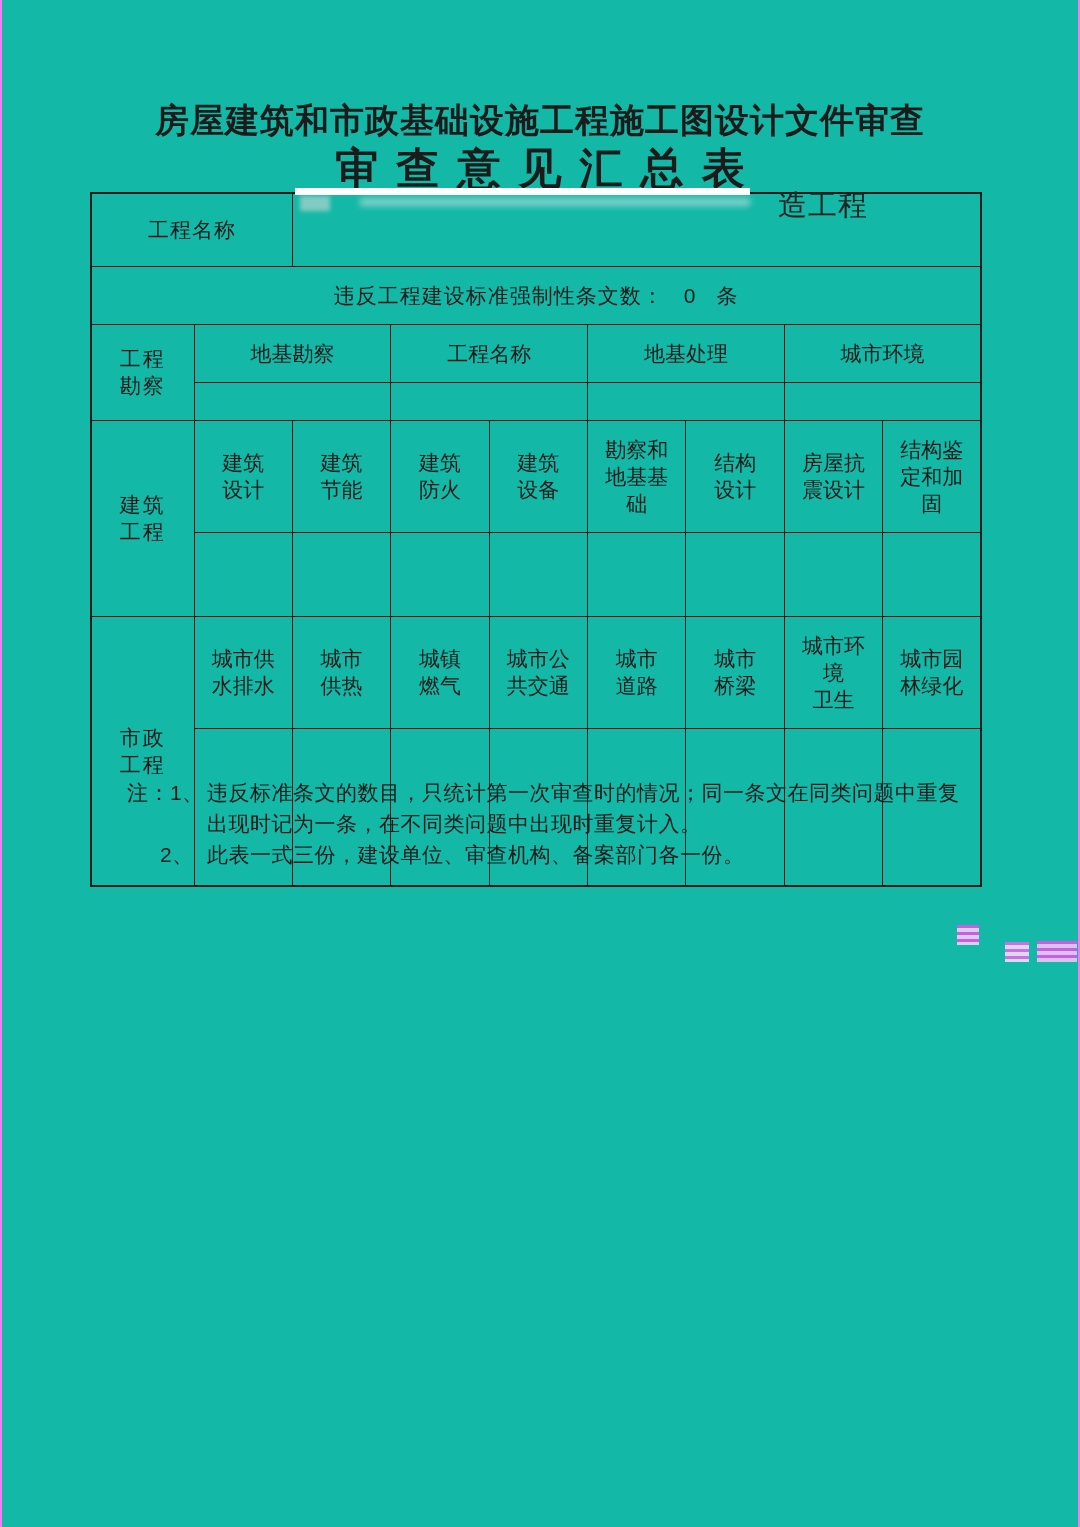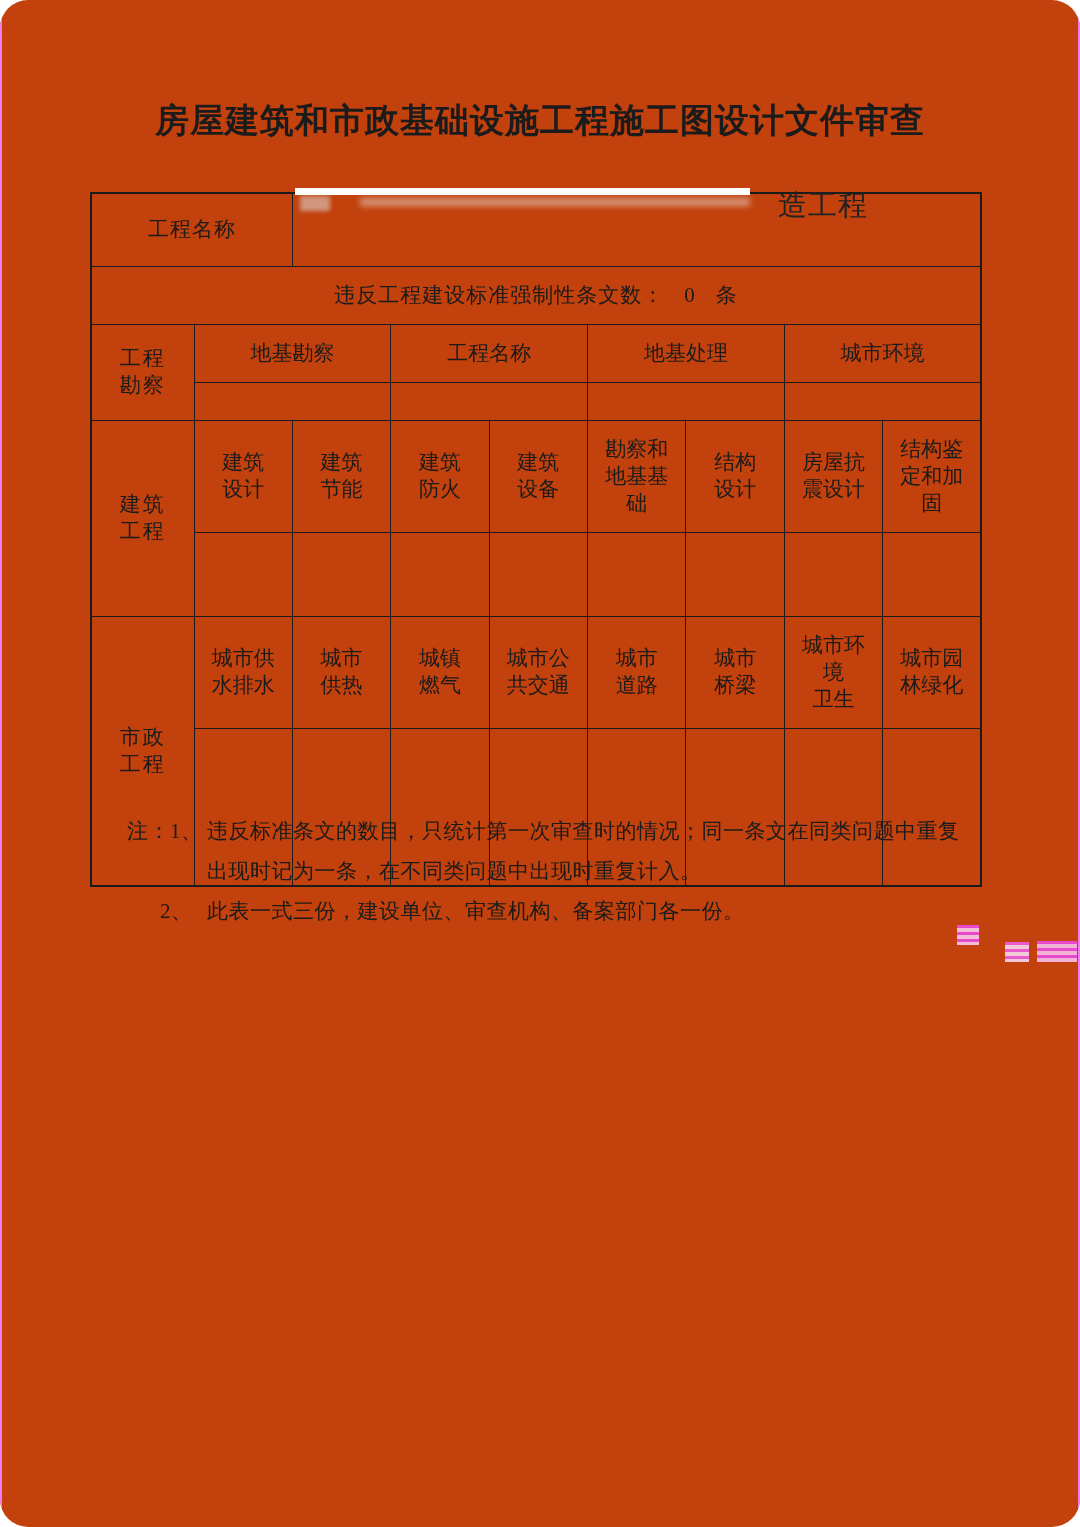--- a/index.html
+++ b/index.html
@@ -1,23 +1,22 @@
 <!DOCTYPE html>
 <html><head>
 <meta charset="utf-8">
 <style>
   html,body{margin:0;padding:0;background:#ffffff;}
   .page{
     position:relative;
     width:1080px;height:1527px;
-    background:#c2410c;
-    font-family:Liberation Serif, serif;
+    background:#14b8a6;
+    font-family:Liberation Sans, sans-serif;
     color:#1b1b1b;
     overflow:hidden;
-    border-radius:28px;
   }
   .edge-line{position:absolute;top:0;bottom:0;width:2px;background:#f57bf5;}
   .edge-line.left{left:0;}
   .edge-line.right{right:0;}
 
   .title1{
     position:absolute;top:98px;left:0;width:100%;
     text-align:center;font-size:34px;font-weight:bold;
     letter-spacing:1px;white-space:nowrap;
   }
@@ -58,22 +57,22 @@
   .smudge1{
     position:absolute;left:300px;top:196px;width:30px;height:15px;
     background:#dcdcdc;filter:blur(2px);opacity:.55;z-index:4;
   }
   .smudge2{
     position:absolute;left:360px;top:198px;width:390px;height:8px;
     background:#ededed;filter:blur(3px);opacity:.5;z-index:4;
   }
 
   .notes{
-    position:absolute;left:127px;top:811px;width:844px;
-    font-size:21px;line-height:40px;letter-spacing:0.5px;
+    position:absolute;left:127px;top:777px;width:844px;
+    font-size:21px;line-height:31px;letter-spacing:0.5px;
   }
   .note-item{padding-left:80px;}
   .note-item .prefix{display:inline-block;margin-left:-80px;width:80px;}
   .note-item.second .prefix{margin-left:-47px;width:47px;}
 
   .artifact{position:absolute;z-index:5;opacity:.85;}
   .artifact.a1{left:957px;top:925px;width:22px;height:20px;
     background:repeating-linear-gradient(180deg,#ee4bee 0 3px,#fbd2fb 3px 7px);}
   .artifact.a2{left:1005px;top:942px;width:24px;height:20px;
     background:repeating-linear-gradient(180deg,#f060f0 0 3px,#fce0fc 3px 7px);}
@@ -82,20 +81,21 @@
 </style>
 </head>
 <body>
 
 <div class="page">
 
   <div class="edge-line left"></div>
   <div class="edge-line right"></div>
 
   <div class="title1">房屋建筑和市政基础设施工程施工图设计文件审查</div>
+  <div class="title2">审查意见汇总表</div>
 
   <table class="main">
     <colgroup>
       <col style="width:103px">
       <col style="width:98.4px">
         <col style="width:98.4px">
         <col style="width:98.4px">
         <col style="width:98.4px">
       <col style="width:98.4px">
         <col style="width:98.4px">

